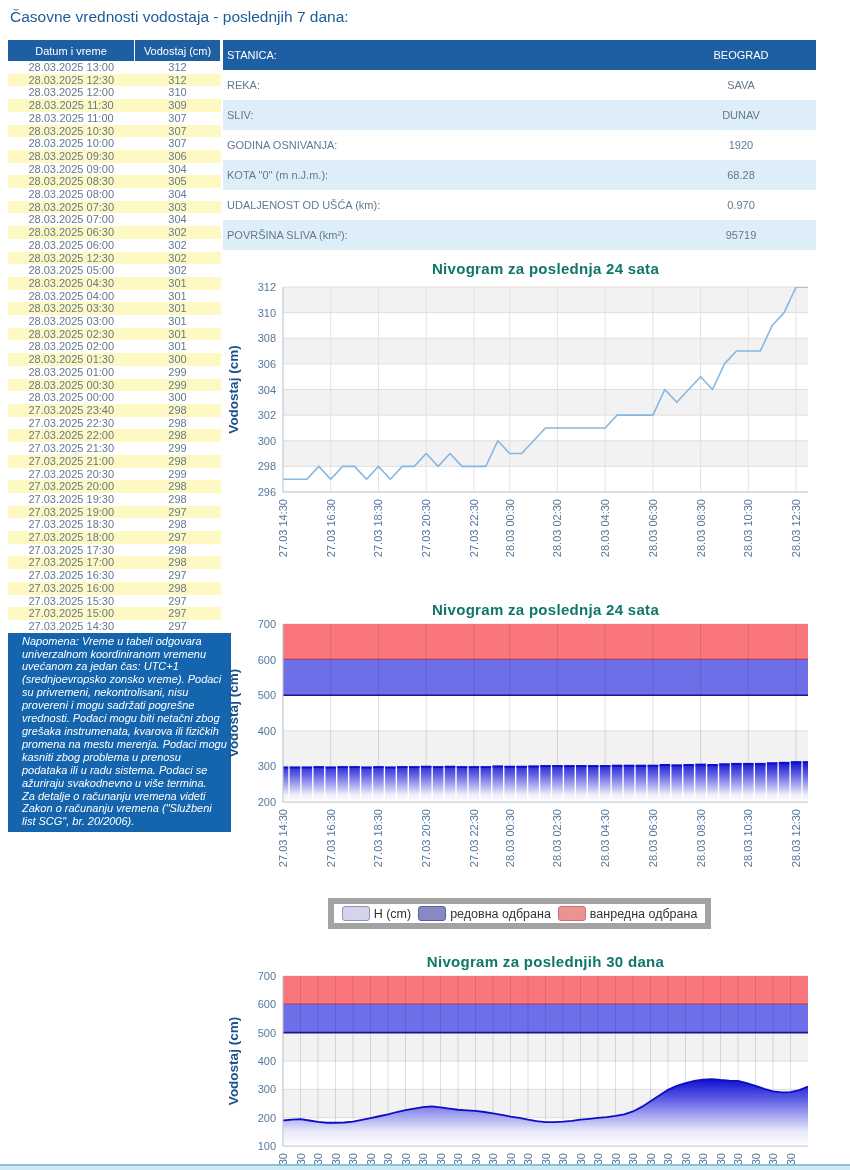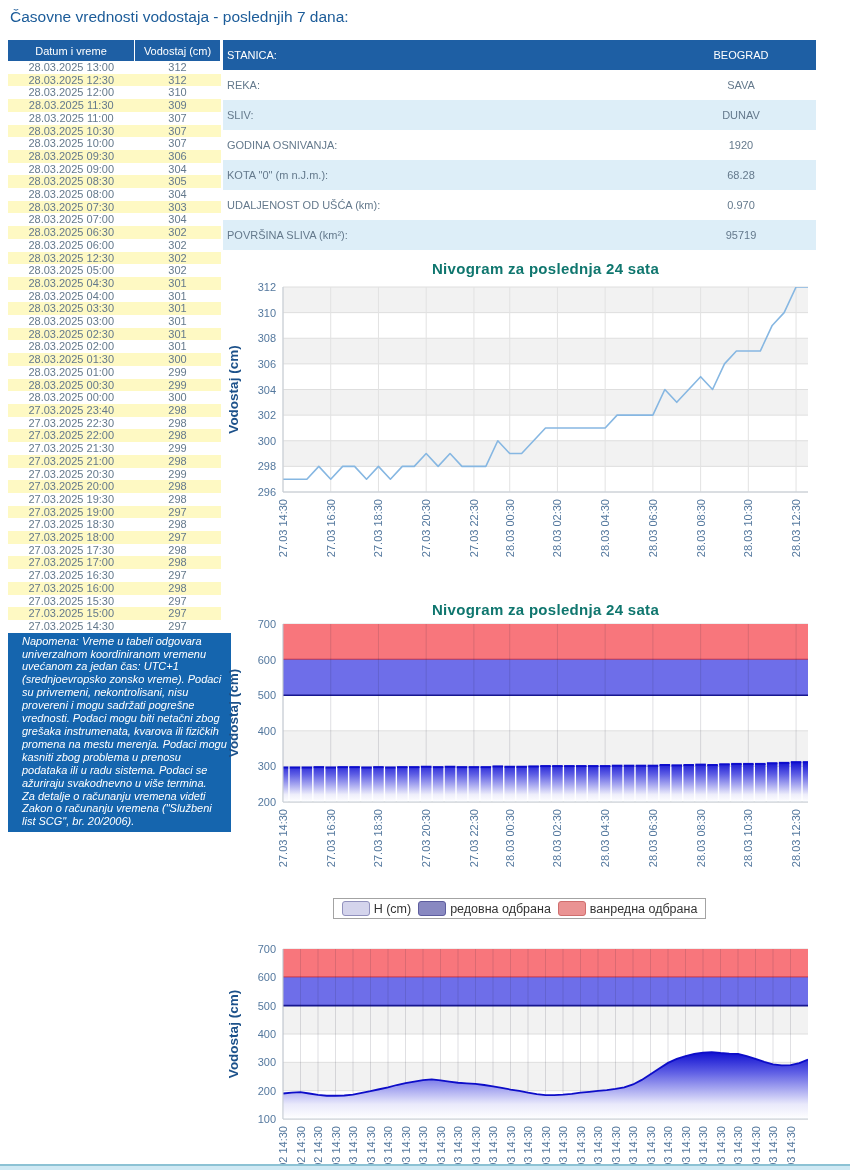--- a/index.html
+++ b/index.html
@@ -23,21 +23,21 @@
   table.station td.val{width:150px;text-align:center;color:#64798c;}
   table.station tr.head td{background:#1e5fa4;color:#fff;}
   table.station tr.alt td{background:#ddeef8;}
   .chart-block{width:593px;}
   .chart-block .chart-title{font-size:15px;font-weight:bold;color:#0f766e;text-align:center;padding-left:52px;letter-spacing:.3px;}
   .cb1{margin-top:10px;}
   .cb2{margin-top:14px;}
   .cb3{margin-top:24px;}
   .cb1 .chart-title{margin-bottom:2px;}
   .legend{display:flex;justify-content:center;margin-top:0;}
-  .legend-inner{display:flex;align-items:center;border:1px solid #a3a3a3;background:#fff;padding:2px 8px;gap:7px;}
+  .legend-inner{display:flex;align-items:center;border:6px solid #a3a3a3;background:#fff;padding:2px 8px;gap:7px;}
   .legend-item{display:flex;align-items:center;gap:4px;font-size:12.5px;color:#333;}
   .swatch{width:26px;height:13px;border-radius:3px;border:1px solid rgba(0,0,0,.35);display:inline-block;}
   svg text{font-family:"Liberation Sans",sans-serif;}
   .bottom-bar{position:absolute;left:0;top:1156px;width:850px;height:8px;background:#cfe9f4;border-top:2px solid #8cc2d4;}
 </style>
 </head>
 <body>
 
 <div class="page">
   <h1 class="page-title">Časovne vrednosti vodostaja - poslednjih 7 dana:</h1>
@@ -502,20 +502,21 @@
               </div>
               <div class="legend-item">
                 <span class="swatch" style="background: rgb(234, 147, 147); border-color: rgb(207, 110, 110);"></span>
                 <span>ванредна одбрана</span>
               </div>
             </div>
           </div>
       </div>
 
       <div class="chart-block cb3">
+        <div class="chart-title">Nivogram za poslednjih 30 dana</div>
         <div class="chart-mount" id="chart2"><svg width="593" height="260" viewBox="0 0 593 260">
               <defs>
                 <clipPath id="clip2">
                   <rect x="60" y="6" width="525" height="170"></rect>
                 </clipPath>
                 <linearGradient id="grad2" gradientUnits="userSpaceOnUse" x1="0" y1="108.56666666666666" x2="0" y2="176">
                   <stop offset="0" stop-color="#0d0dd0"></stop>
                   <stop offset="0.3" stop-color="#5c5ce4"></stop>
                   <stop offset="0.78" stop-color="#e9e9fb"></stop>
                   <stop offset="1" stop-color="#ffffff"></stop>

